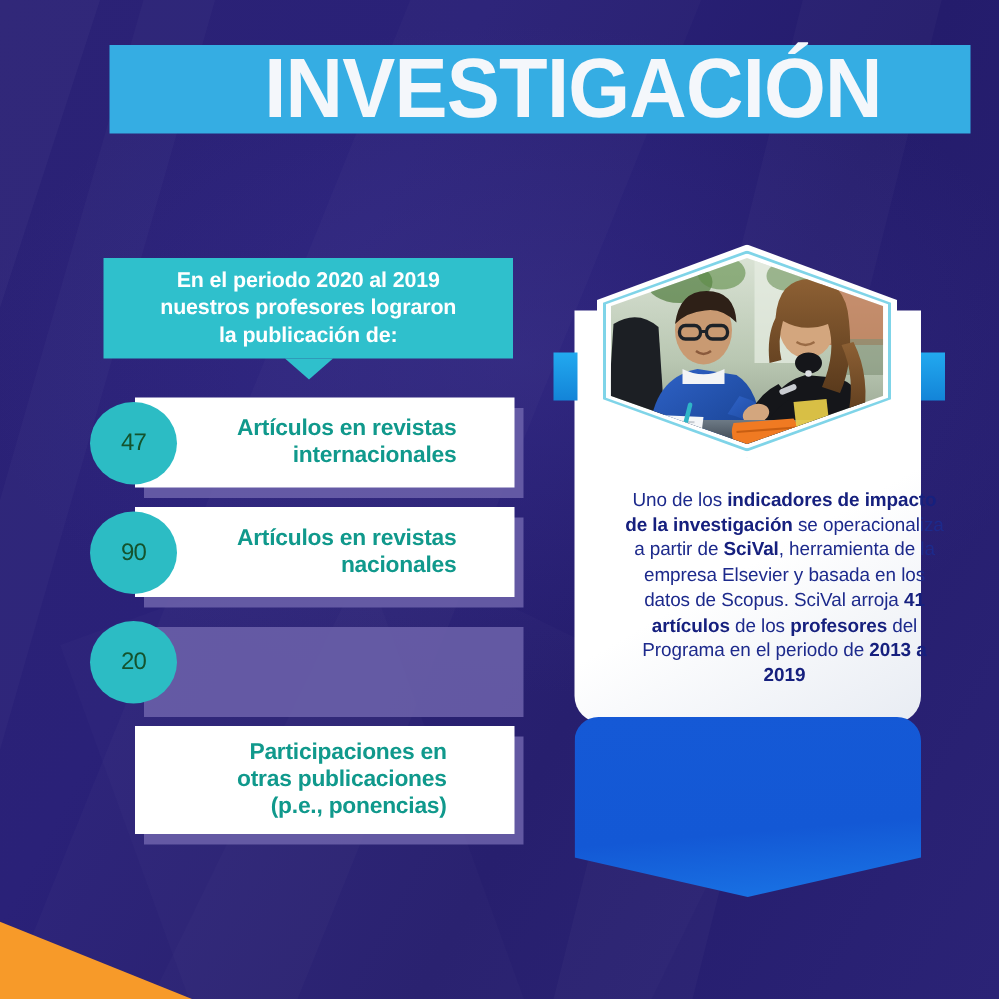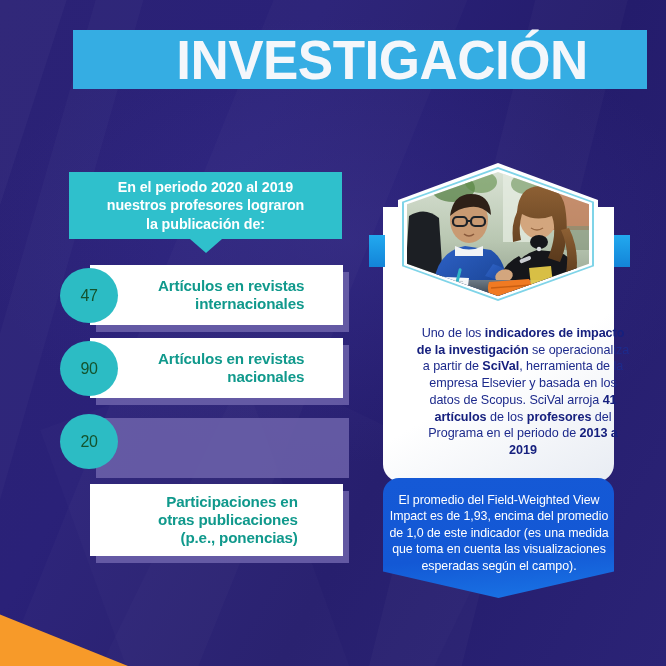--- a/index.html
+++ b/index.html
@@ -390,17 +390,16 @@
         <path d="M122 96 l22 -2 l2 18 l-22 2 z" fill="#edd24a" opacity="0.9"></path>
       </svg>
     </div>
   </div>
 
   <div id="para-white">
     <span><span>Uno de los </span><b>indicadores de impacto de la investigación</b><span> se operacionaliza a partir de </span><b>SciVal</b><span>, herramienta de la empresa Elsevier y basada en los datos de Scopus. SciVal arroja </span><b>41 artículos</b><span> de los </span><b>profesores</b><span> del Programa en el periodo de </span><b>2013 a 2019</b></span>
   </div>
 
   <div id="blue-panel"></div>
-  <div id="para-blue">El promedio del Field-Weighted View Impact es de 1,93, encima del promedio de 1,0 de este indicador (es una medida que toma en cuenta las visualizaciones esperadas según el campo).</div>
 
   <div id="orange-corner"></div>
 
 </div>
 
 </body></html>

